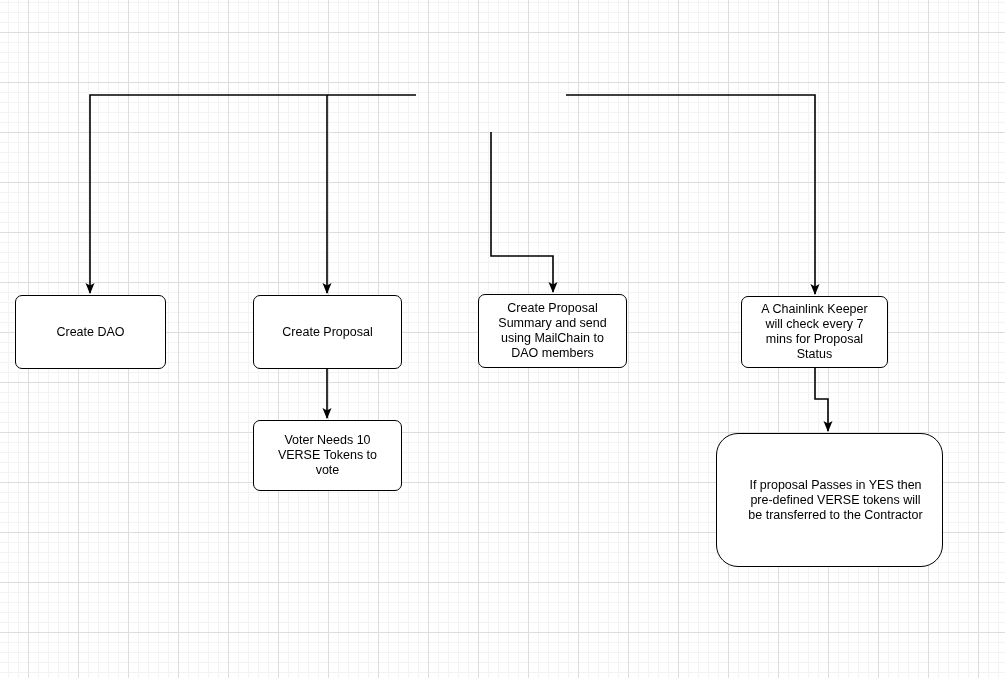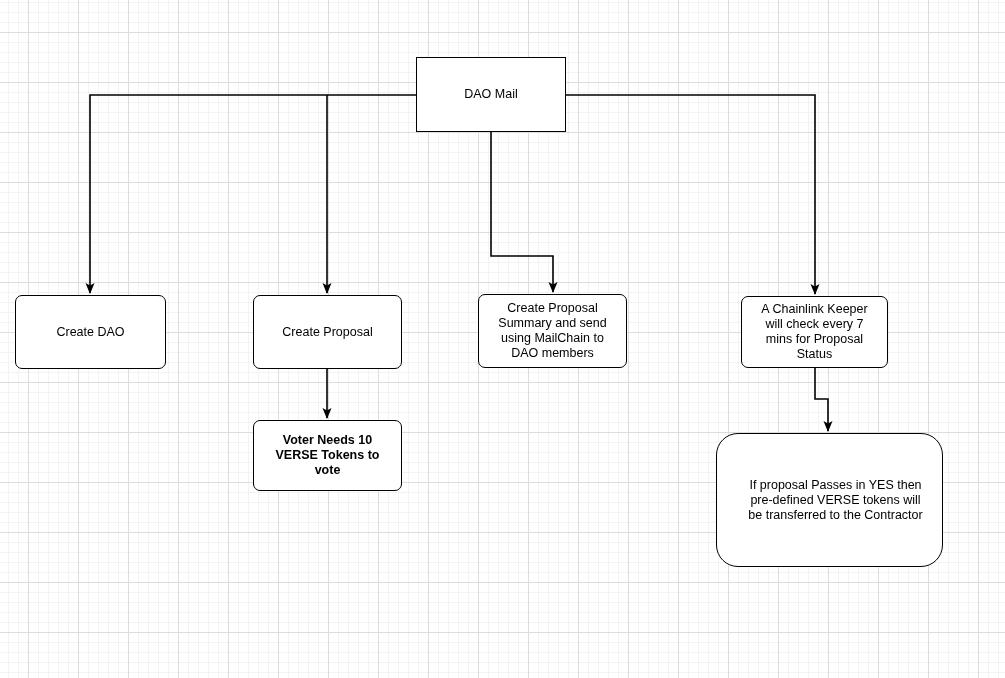--- a/index.html
+++ b/index.html
@@ -64,37 +64,36 @@
       </marker>
     </defs>
     <path class="edge" d="M416,95 H90 V293" marker-end="url(#arrowhead)"></path>
     <path class="edge" d="M327,95 V293" marker-end="url(#arrowhead)"></path>
     <path class="edge" d="M566,95 H815 V294" marker-end="url(#arrowhead)"></path>
     <path class="edge" d="M491,132 V256 H553 V292" marker-end="url(#arrowhead)"></path>
     <path class="edge" d="M327,369 V418" marker-end="url(#arrowhead)"></path>
     <path class="edge" d="M815,368 V399 H828 V431" marker-end="url(#arrowhead)"></path>
   </svg>
 
-  <div class="node" style="left:416px; top:57px; width:150px; height:75px;">DAO Mail</div>
 
   <div class="node rounded" style="left:15px; top:295px; width:151px; height:74px;">Create DAO</div>
 
   <div class="node rounded" style="left:253px; top:295px; width:149px; height:74px;">Create Proposal</div>
 
   <div class="node rounded" style="left:478px; top:294px; width:149px; height:74px;">Create Proposal
 Summary and send
 using MailChain to
 DAO members</div>
 
   <div class="node rounded" style="left:741px; top:296px; width:147px; height:72px;">A Chainlink Keeper
 will check every 7
 mins for Proposal
 Status</div>
 
-  <div class="node rounded" style="left:253px; top:420px; width:149px; height:71px;font-weight:bold;">Voter Needs 10
+  <div class="node rounded" style="left:253px; top:420px; width:149px; height:71px;">Voter Needs 10
 VERSE Tokens to
 vote</div>
 
   <div class="node rounded-lg" style="left:716px; top:433px; width:227px; height:134px;">If proposal Passes in YES then
 pre-defined VERSE tokens will
 be transferred to the Contractor</div>
 
 </div>
 
 </body></html>

